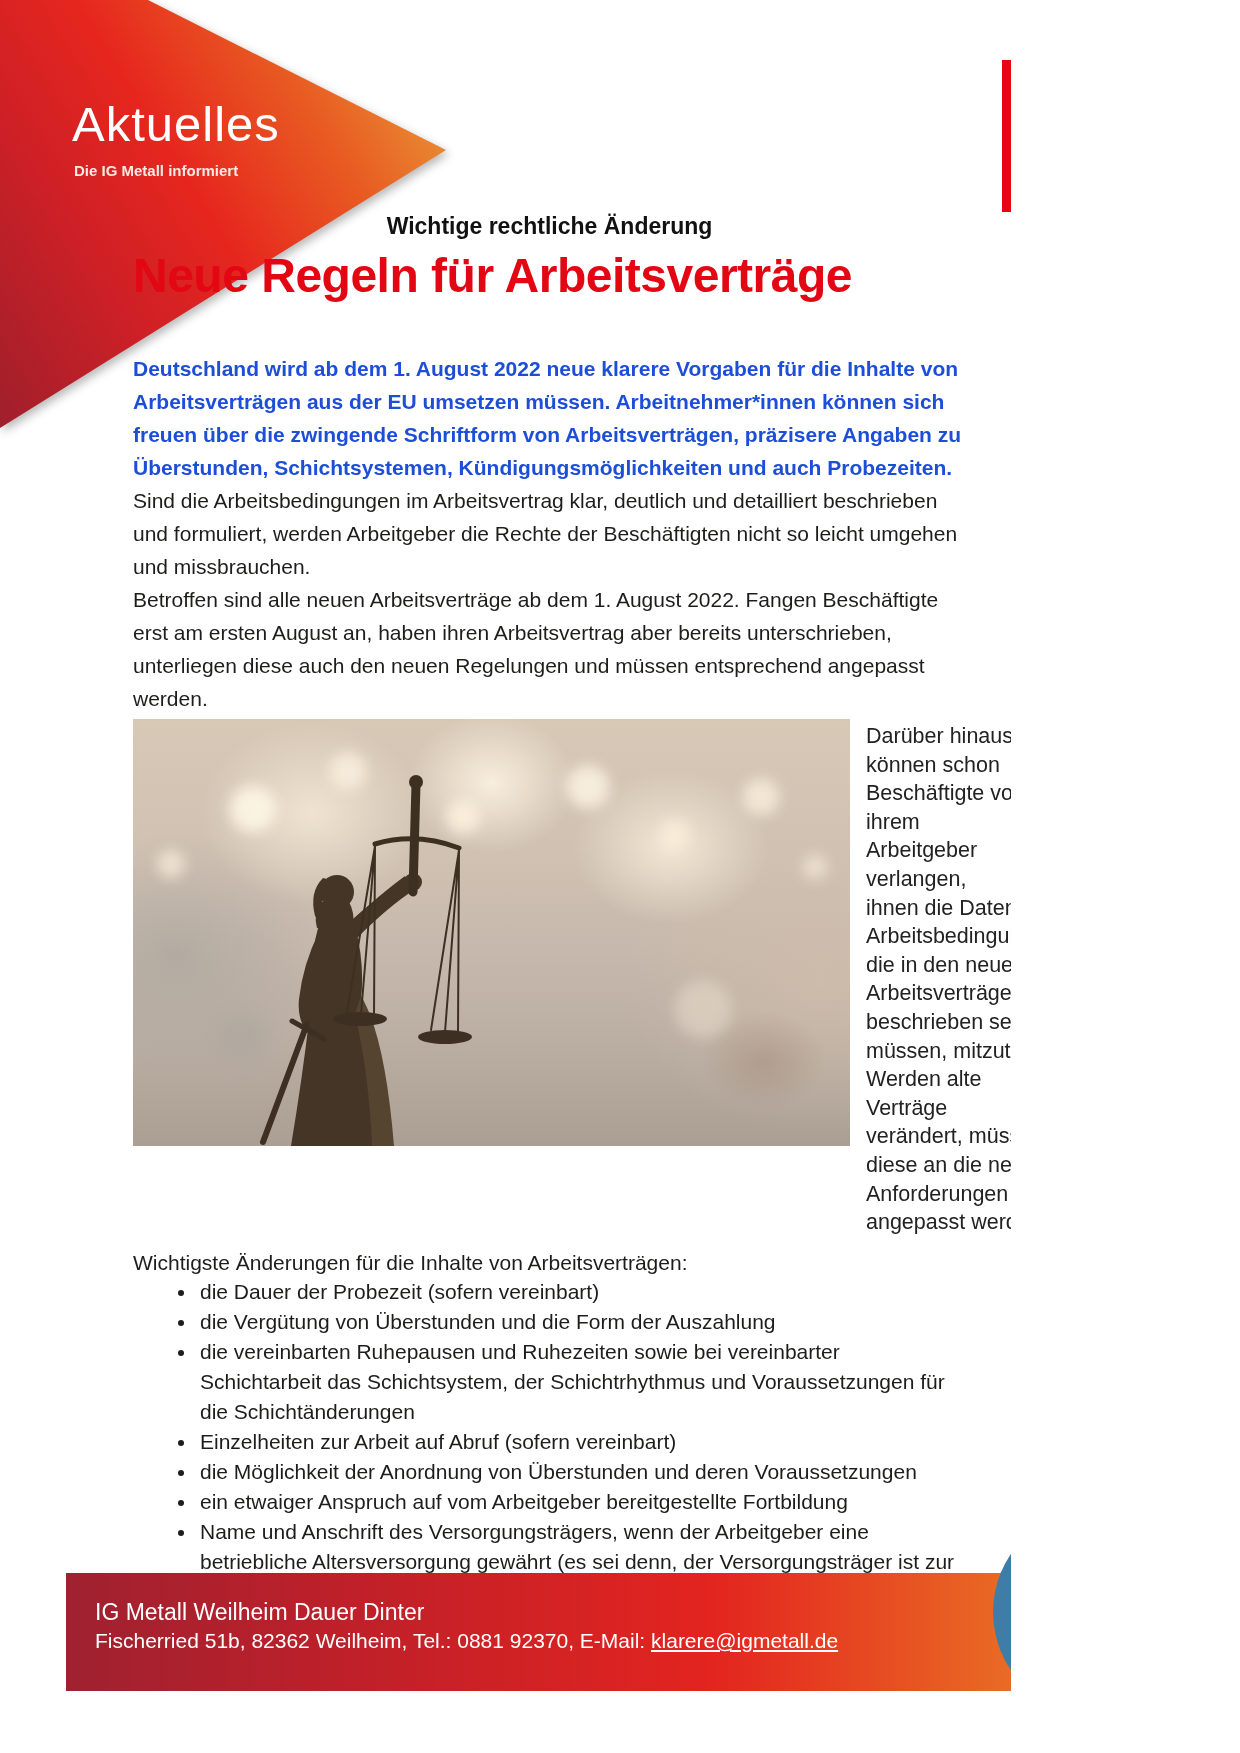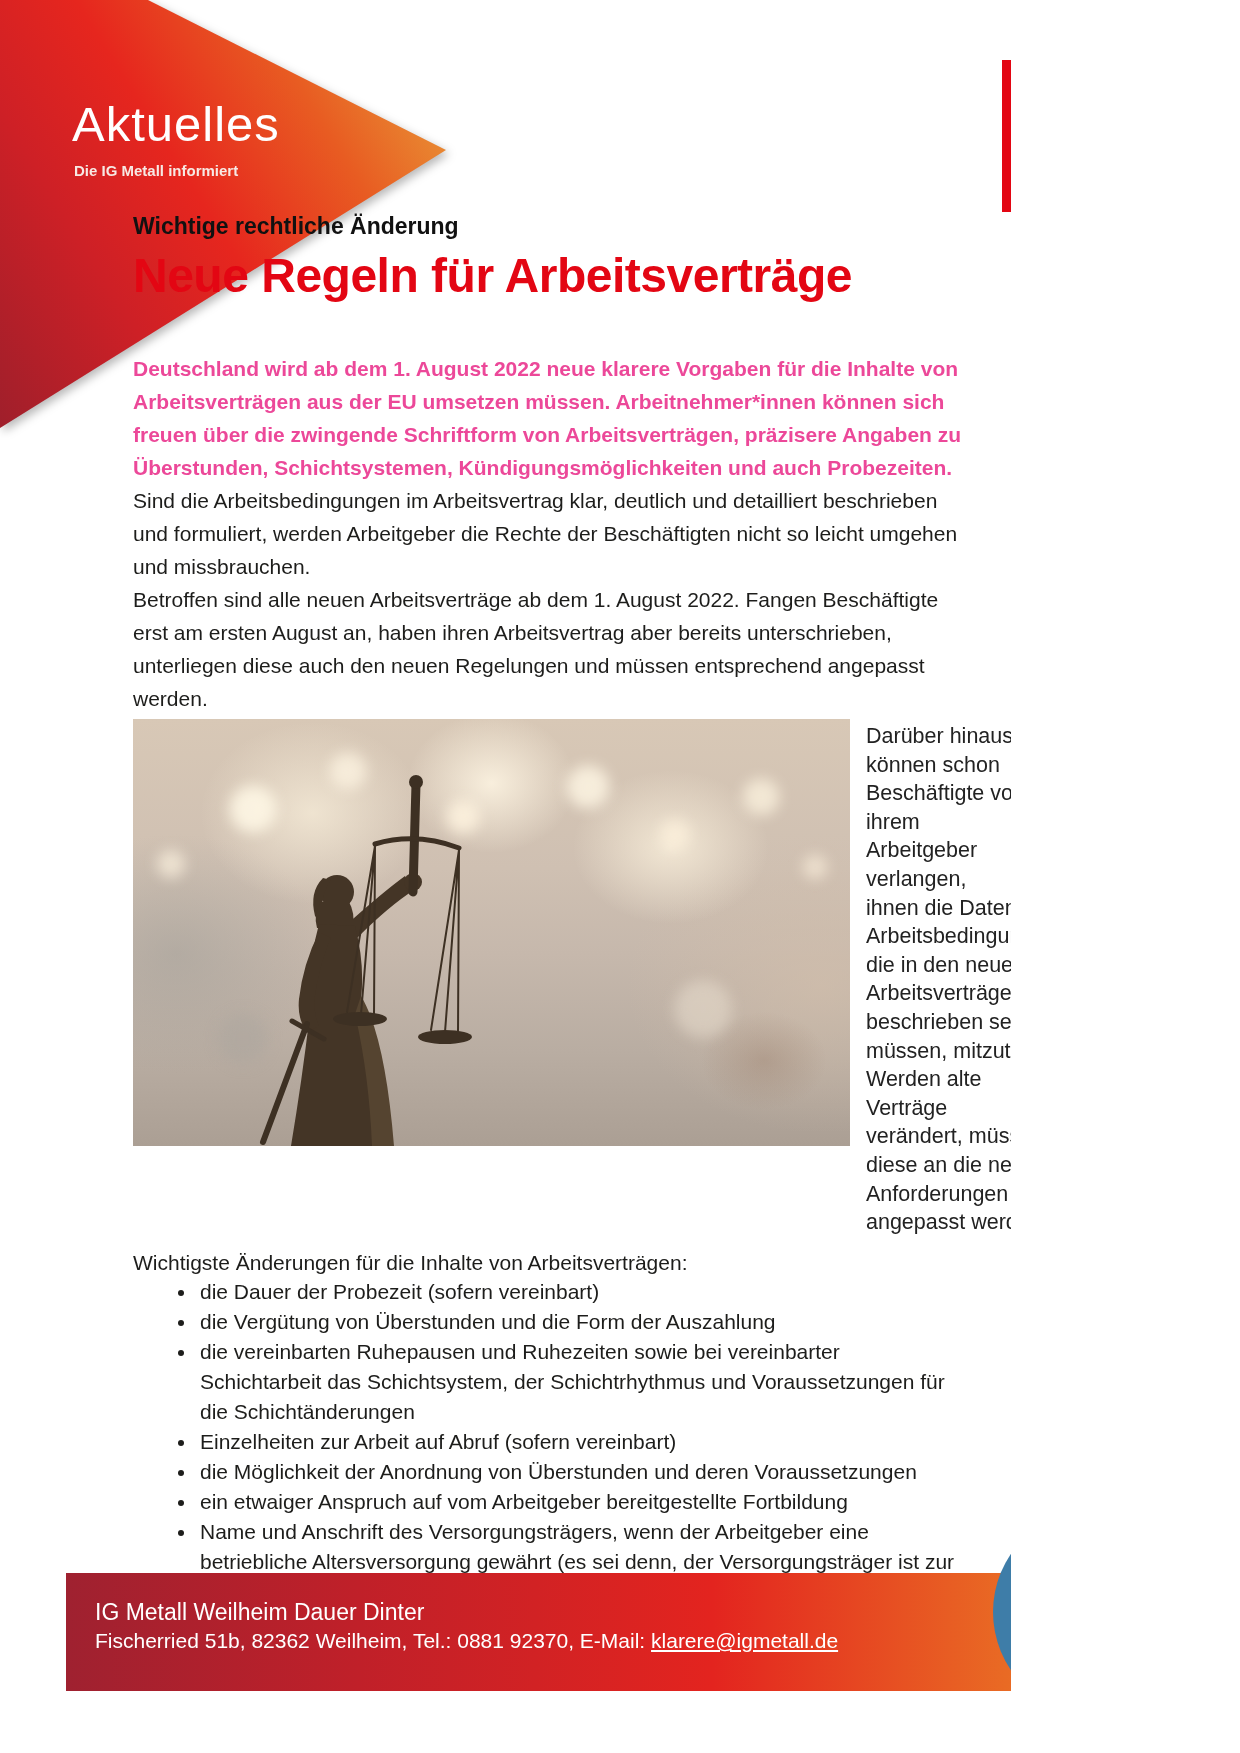--- a/index.html
+++ b/index.html
@@ -33,26 +33,26 @@
     position:absolute; left:74px; top:162px;
     font-size:15px; font-weight:700; color:#f7e9e4;
   }
 
   
   .igm-logo { position:absolute; left:1002px; top:60px; width:172px; height:152px; }
   .igm-logo svg { display:block; width:100%; height:100%; }
 
   
   .content { position:absolute; left:133px; top:212px; width:833px; }
-  .kicker { font-size:23px; font-weight:bold; line-height:28px; color:#111; }
+  .kicker { font-size:23px; font-weight:bold; line-height:28px; text-align:center; color:#111; }
   .headline {
     margin-top:8px; font-size:48px; font-weight:bold; line-height:56px;
     letter-spacing:-0.5px; text-align:left; color:#e30613;
   }
-  .intro { margin-top:48px; font-size:21px; font-weight:bold; line-height:33px; color:#ec4899; }
+  .intro { margin-top:48px; font-size:21px; font-weight:bold; line-height:33px; color:#1d4ed8; }
   .body  { font-size:21px; line-height:33px; }
 
   .media-row { margin-top:4px; display:flex; align-items:flex-start; }
   .photo {
     position:relative; width:717px; height:427px; overflow:hidden; flex:none;
     background:
       radial-gradient(90px 70px at 88% 80%, rgba(150,120,100,.35), transparent 70%),
       radial-gradient(140px 110px at 75% 30%, rgba(250,240,220,.8), transparent 70%),
       radial-gradient(120px 100px at 50% 15%, rgba(252,243,225,.9), transparent 70%),
       radial-gradient(160px 130px at 25% 22%, rgba(248,238,218,.75), transparent 70%),

